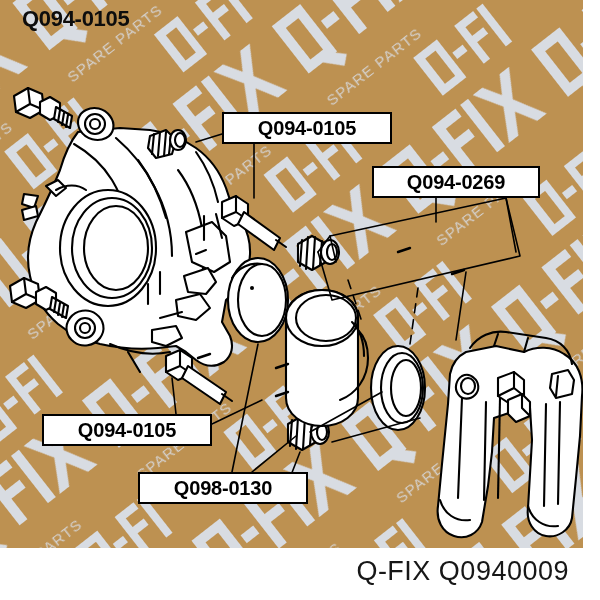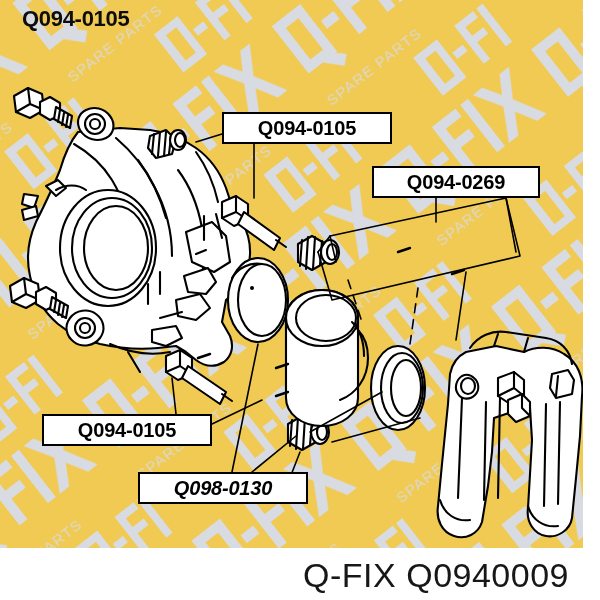--- a/index.html
+++ b/index.html
@@ -5,21 +5,21 @@
   html,body{margin:0;padding:0;}
   body{
     width:600px;height:600px;
     font-family:"Liberation Sans", sans-serif;
     background:#ffffff;
     overflow:hidden;
   }
   #stage{
     position:relative;
     width:583px;height:600px;
-    background:#eab308;
+    background:#a16207;
     overflow:hidden;
   }
 
   
   #watermark{
     position:absolute;left:0;top:0;width:600px;height:600px;
     overflow:hidden;
     z-index:0;
   }
   #watermark svg{display:block;}
@@ -48,21 +48,21 @@
     position:absolute;
     left:0;top:548px;
     width:600px;height:52px;
     background:#ffffff;
     z-index:7;
   }
   .footer-text{
     position:absolute;
     right:14px;top:556px;
     z-index:8;
-    font-size:34px;
+    font-size:27px;
     color:#171717;
     letter-spacing:0.5px;
     white-space:nowrap;
   }
 
   
   .callout{
     position:absolute;
     z-index:5;
     background:#ffffff;
@@ -74,21 +74,21 @@
     font-size:20px;
     font-weight:bold;
     color:#000000;
     letter-spacing:-0.2px;
     white-space:nowrap;
     padding:0 6px;
   }
   #callout-0{ left:222px; top:112px; width:170px; height:32px; }
   #callout-1{ left:372px; top:166px; width:168px; height:32px; }
   #callout-2{ left:42px;  top:414px; width:170px; height:32px; }
-  #callout-3{ left:138px; top:472px; width:170px; height:32px;font-style:italic; }
+  #callout-3{ left:138px; top:472px; width:170px; height:32px; }
 </style>
 </head>
 <body>
 
 <div id="stage">
 
   <div id="watermark">
     <svg width="600" height="600" viewBox="0 0 600 600" xmlns="http://www.w3.org/2000/svg">
       <defs>
         <pattern id="qfixPat" x="0" y="0" width="190" height="178" patternUnits="userSpaceOnUse" patternTransform="rotate(-38 0 0)">

